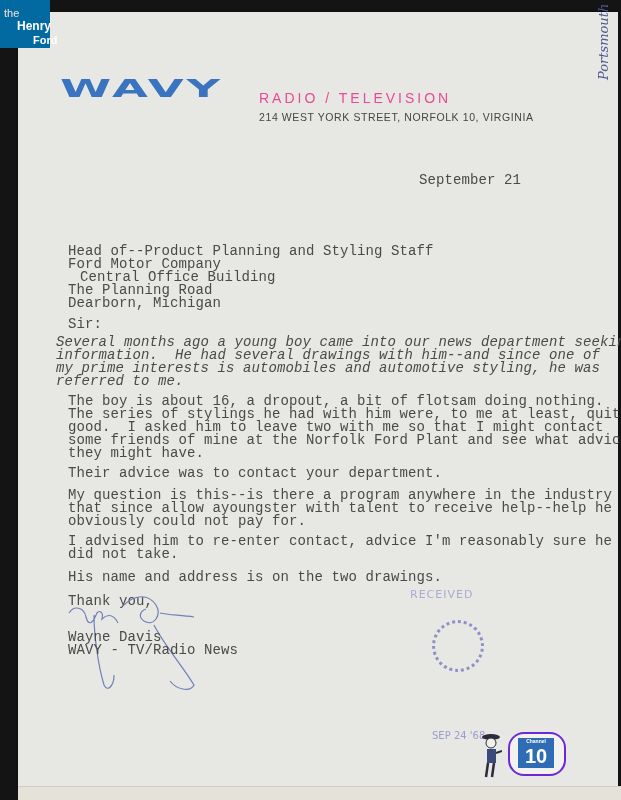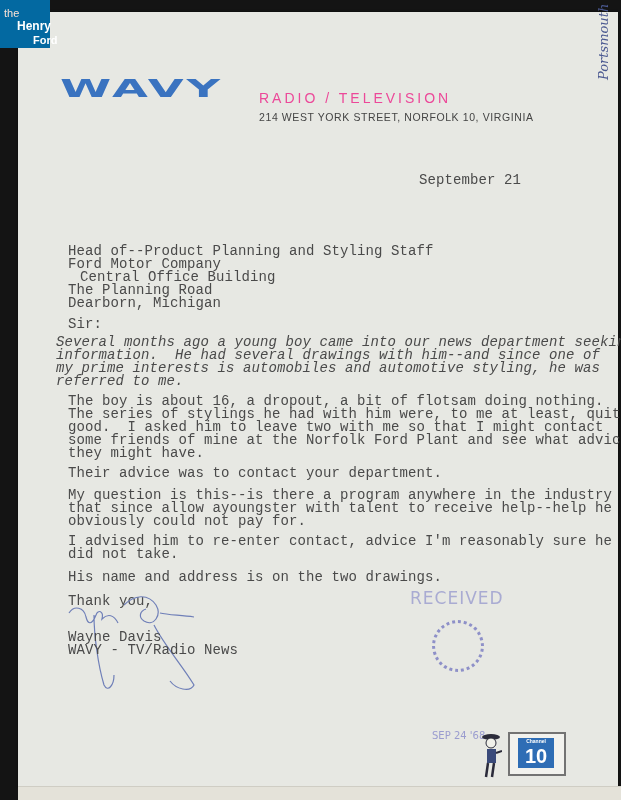--- a/index.html
+++ b/index.html
@@ -10,24 +10,24 @@
   .brand { position:absolute; left:0; top:0; width:50px; height:48px; background:#0369a1; color:#fff; font-family:"Liberation Sans", sans-serif; line-height:1; }
   .brand .the { position:absolute; left:4px; top:8px; font-size:11px; color:#fbe2d6; }
   .brand .henry { position:absolute; left:17px; top:20px; font-size:12px; font-weight:bold; }
   .brand .ford { position:absolute; left:13px; top:35px; font-size:11px; font-weight:bold;margin-left:20px; }
   .logo { position:absolute; left:60px; top:76px; font-family:"DejaVu Sans", sans-serif; font-weight:bold; font-size:32px; letter-spacing:2px; color:#3a73c0; transform:scaleX(1.45) scaleY(0.78); transform-origin:left top; line-height:1; }
   .rt { position:absolute; left:259px; top:90px; font-family:"Liberation Sans", sans-serif; font-size:14px; letter-spacing:3px; color:#ec4899; }
   .addr { position:absolute; left:259px; top:111px; font-family:"Liberation Sans", sans-serif; font-size:10.5px; letter-spacing:0.6px; color:#444; }
   .typed { position:absolute; font-size:14px; line-height:13px; color:#4a4a4a; white-space:pre; letter-spacing:0.1px; }
   .handnote { position:absolute; left:596px; top:80px; transform:rotate(-90deg); transform-origin:left top; font-family:"DejaVu Serif", serif; font-style:italic; font-size:13px; color:#4a5890; white-space:nowrap; }
   .sig { position:absolute; left:64px; top:585px; width:150px; height:110px; }
-  .stamp-text { position:absolute; font-family:"DejaVu Sans", sans-serif; font-size:17px; color:#9a9ccf; }
+  .stamp-text { position:absolute; font-family:"DejaVu Sans", sans-serif; font-size:11px; color:#9a9ccf; }
   .stamp-circle { position:absolute; left:432px; top:620px; width:46px; height:46px; border:3px dotted #8e90c8; border-radius:50%; }
   .mascot { position:absolute; left:480px; top:731px; width:22px; height:48px; }
-  .ch10 { position:absolute; left:508px; top:732px; width:54px; height:40px; border:2px solid #737373; border-radius:0; background:#f2f2ee; }
+  .ch10 { position:absolute; left:508px; top:732px; width:54px; height:40px; border:2px solid #6d28d9; border-radius:16px; background:#f2f2ee; }
   .ch10 .inner { position:absolute; left:8px; top:4px; width:36px; height:30px; background:#2e6db5; color:#fff; text-align:center; font-family:"Liberation Sans", sans-serif; font-weight:bold; }
   .ch10 .small { font-size:5px; line-height:7px; display:block; }
   .ch10 .num { font-size:20px; line-height:22px; display:block; }
 </style>
 </head>
 <body>
 
 <div class="paper"></div>
 <div class="corner-shadow"></div>
 <div class="paper-bottom"></div>

